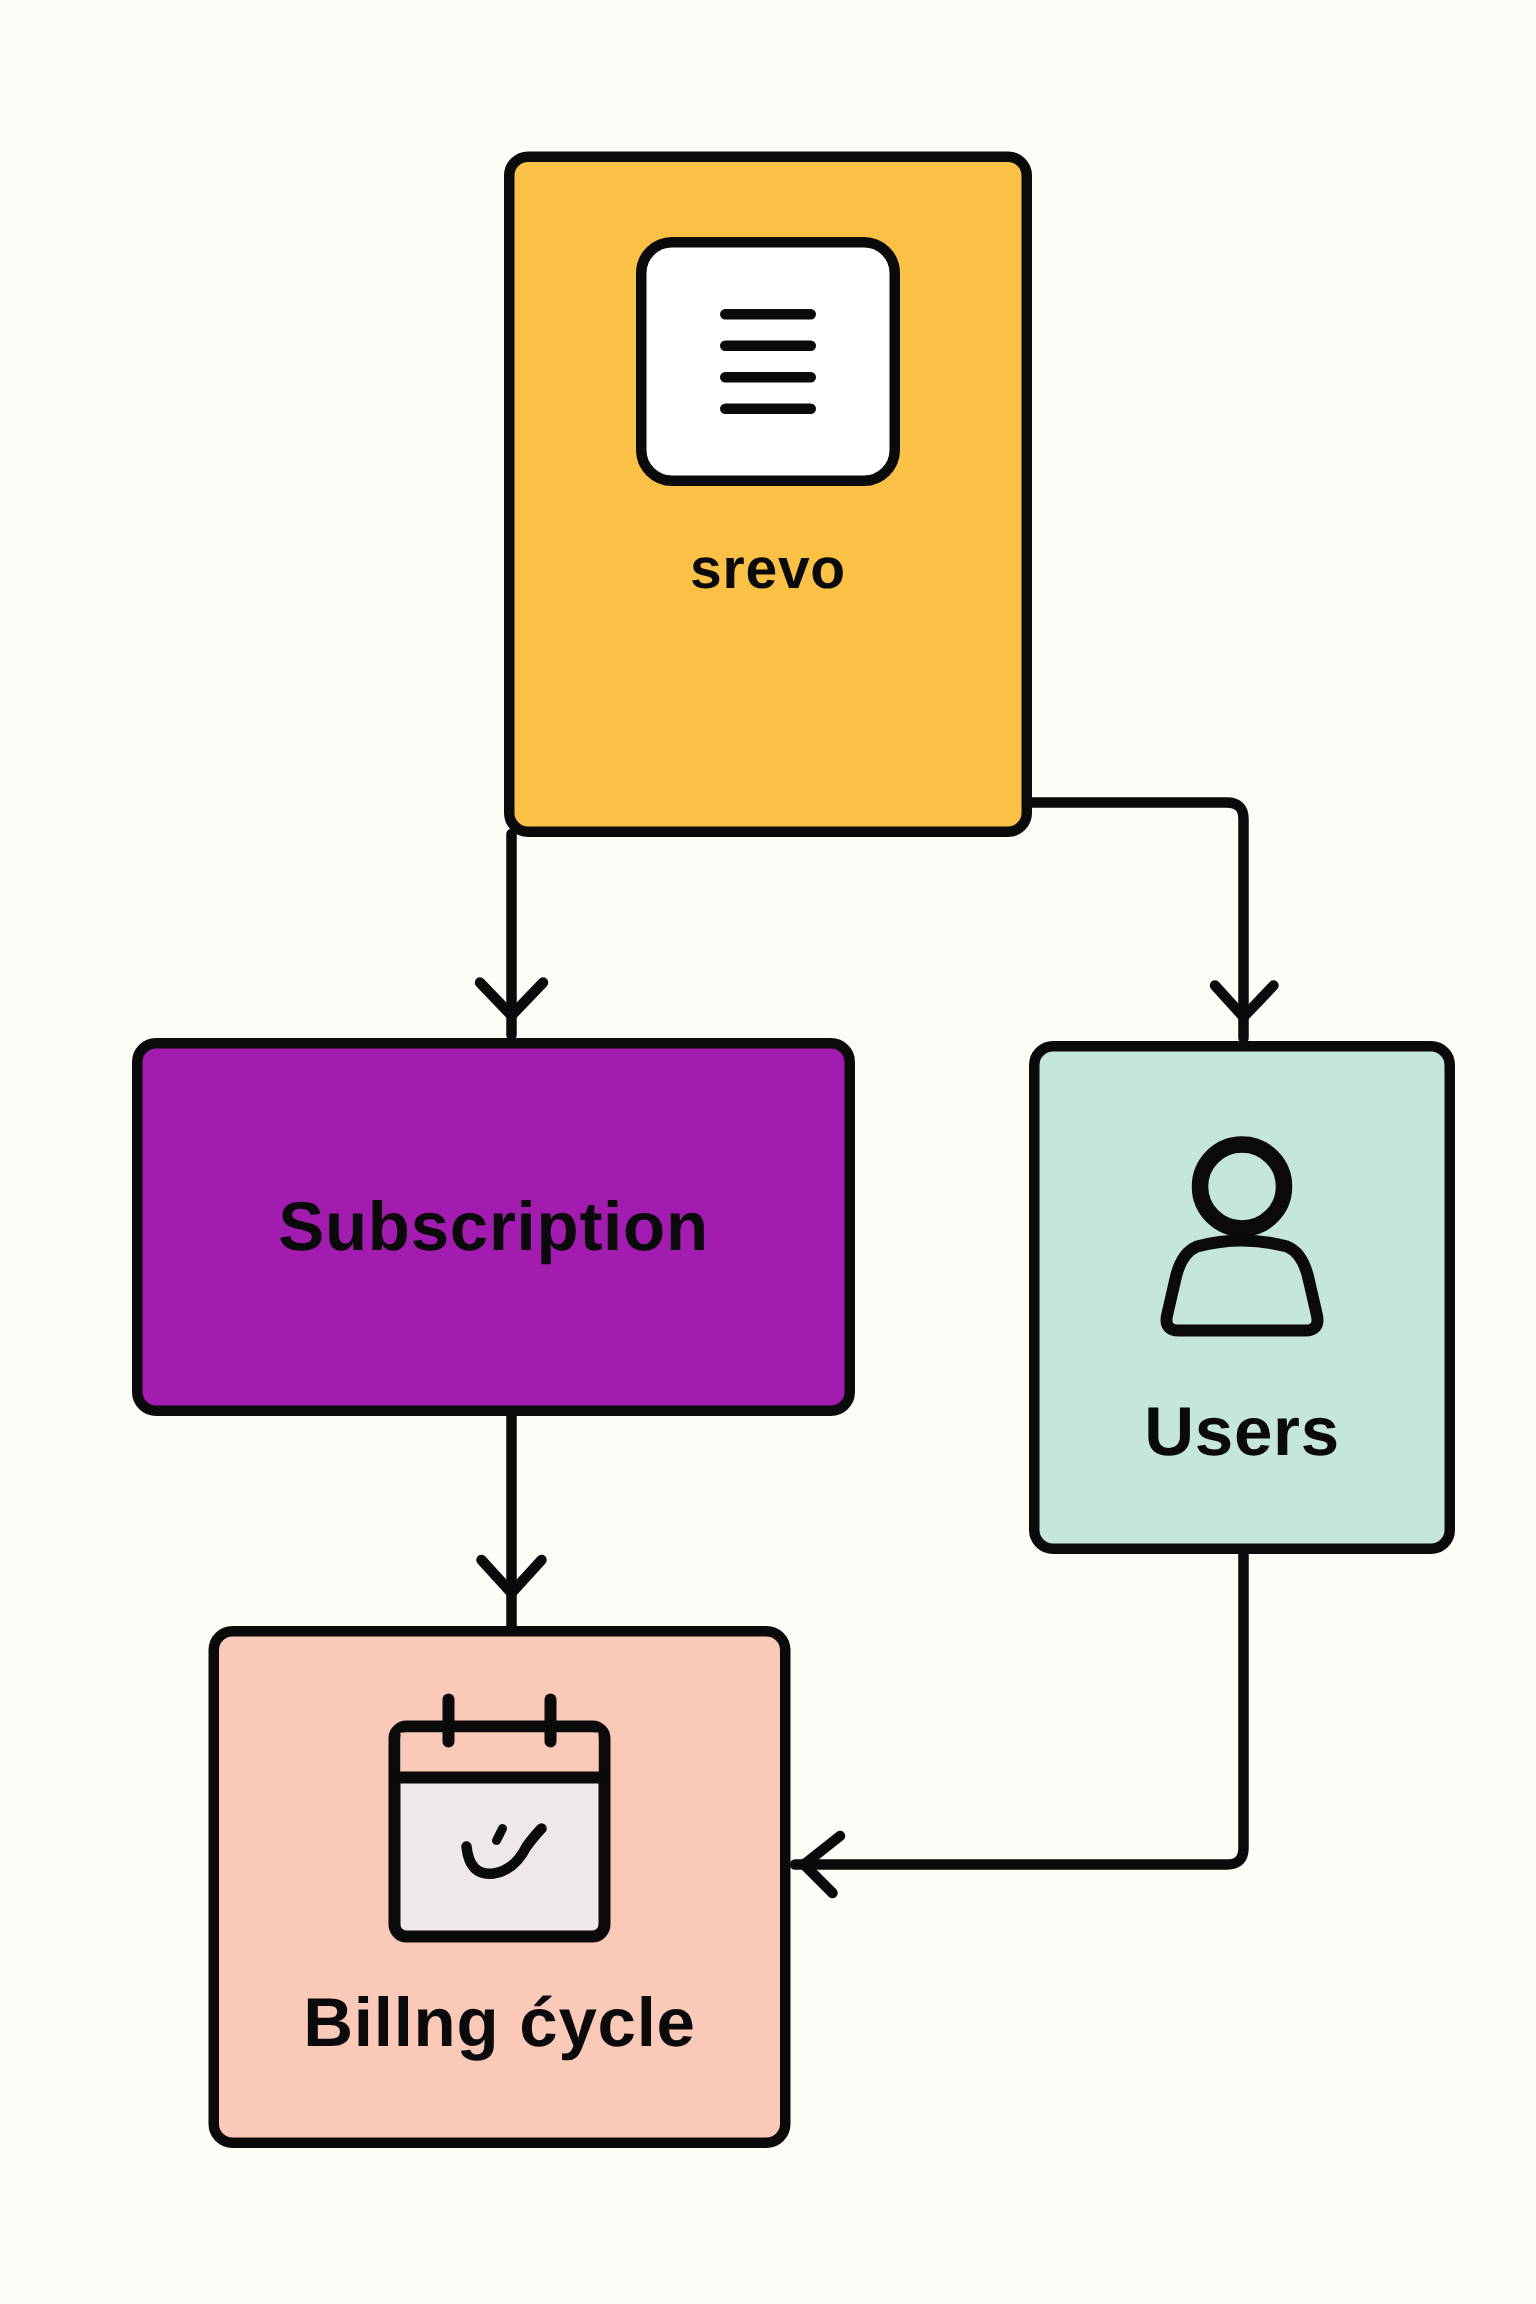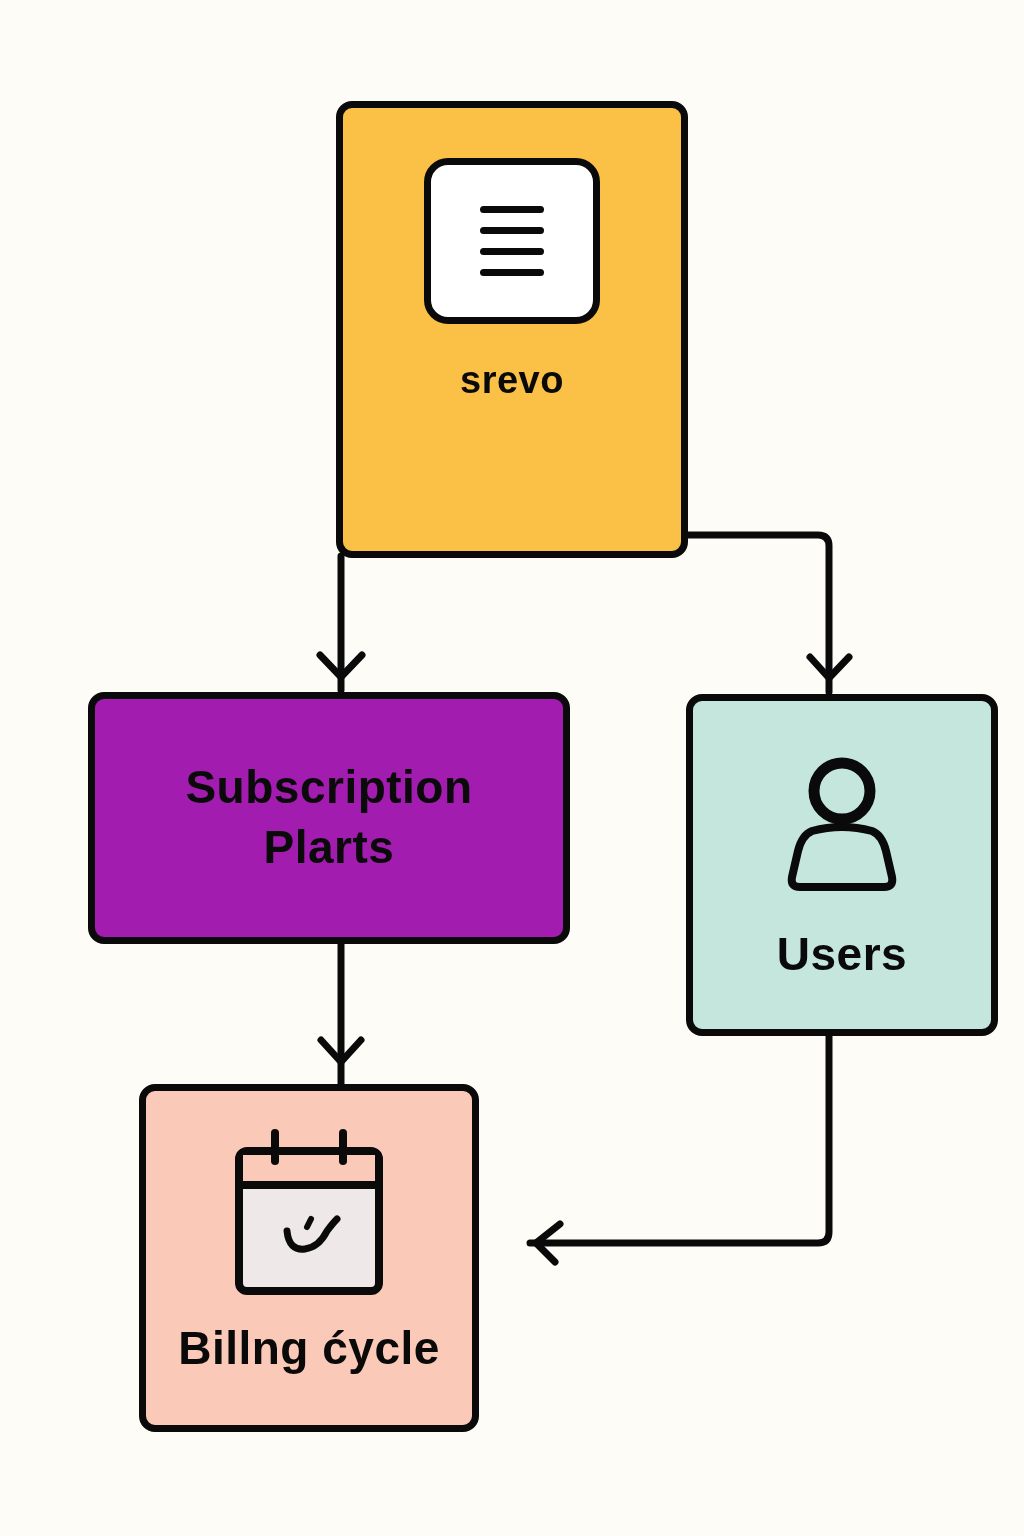--- a/index.html
+++ b/index.html
@@ -10,22 +10,22 @@
   }
   .node {
     position: absolute; box-sizing: border-box;
     border: 7px solid #0a0a0a; border-radius: 16px;
     display: flex; flex-direction: column; align-items: center; justify-content: center;
     color: #0a0a0a; font-weight: bold; text-align: center;
   }
   .node .label { font-size: 46px; line-height: 1.3; letter-spacing: 0.5px; }
   #n-contract { left: 336px; top: 101px; width: 352px; height: 457px; background: #FBC146; justify-content: flex-start; }
   #n-plans { left: 88px; top: 692px; width: 482px; height: 252px; background: #a21caf; }
-  #n-users { left: 686px; top: 694px; width: 312px; height: 342px; background: #C4E6DC; justify-content: flex-start; }
-  #n-billing { left: 139px; top: 1084px; width: 340px; height: 348px; background: #FBC9B7; justify-content: flex-start; }
+  #n-users { left: 686px; top: 694px; width: 284px; height: 342px; background: #C4E6DC; justify-content: flex-start; }
+  #n-billing { left: 139px; top: 1084px; width: 388px; height: 348px; background: #FBC9B7; justify-content: flex-start; }
 
   .doc-icon {
     margin-top: 50px; width: 176px; height: 166px; box-sizing: border-box;
     border: 7px solid #0a0a0a; border-radius: 24px; background: #fff;
     display: flex; flex-direction: column; align-items: center; justify-content: center; gap: 14px;
   }
   .doc-icon span { display: block; width: 64px; height: 7px; background: #0a0a0a; border-radius: 4px; }
   #n-contract .labels { margin-top: 30px; }
   #n-contract .label { font-size: 44px; line-height: 60px; }
   #n-contract .label.small { font-size: 38px; line-height: 52px; }
@@ -64,21 +64,20 @@
       <span></span>
       <span></span>
   </div>
   <div class="labels">
     <div class="label small">srevo</div>
   </div>
 </div>
 
 <div class="node" id="n-plans">
   <div class="label">Subscription</div>
-  <div class="label">Plarts</div>
 </div>
 
 <div class="node" id="n-users">
   <svg class="user-icon" width="120" height="140" viewBox="0 0 120 140">
     <circle cx="60" cy="36" r="28" fill="none" stroke="#0a0a0a" stroke-width="11"></circle>
     <path d="M30 76 Q60 68 90 76 Q100 80 104 96 L110 122 Q112 132 102 132 L18 132 Q8 132 10 122 L16 96 Q20 80 30 76 Z" fill="none" stroke="#0a0a0a" stroke-width="8" stroke-linejoin="round"></path>
   </svg>
   <div class="label">Users</div>
 </div>
 

